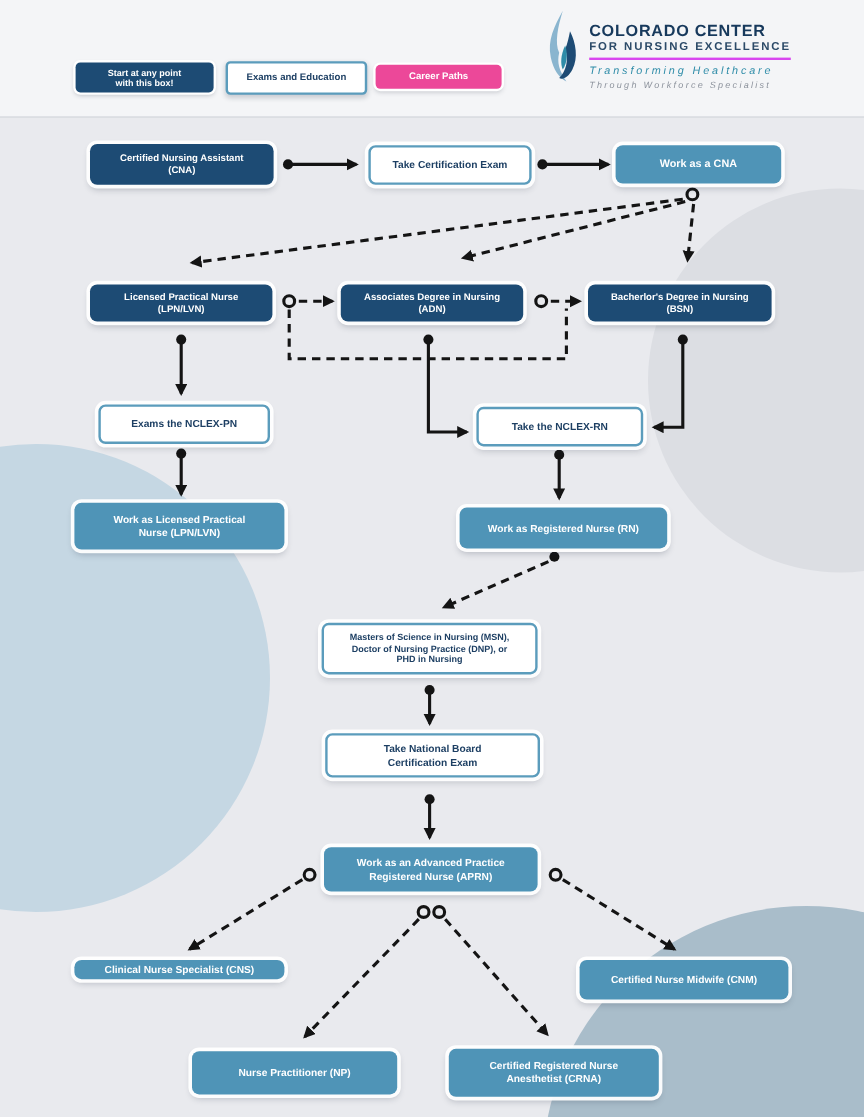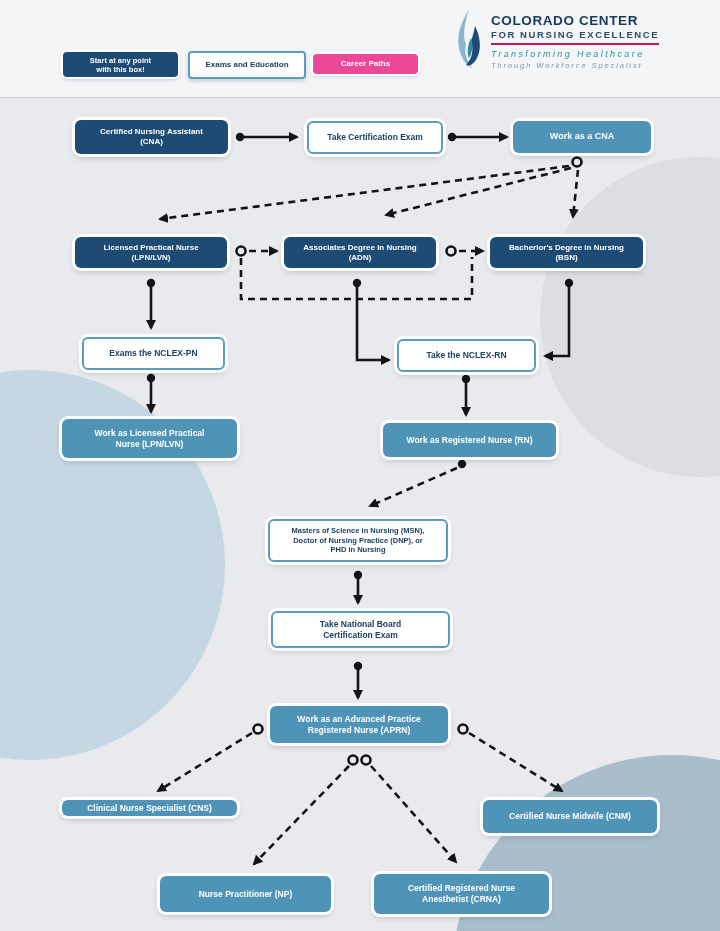--- a/index.html
+++ b/index.html
@@ -22,25 +22,25 @@
   .legend{position:absolute;display:flex;align-items:center;justify-content:center;
     text-align:center;border-radius:4px;font-weight:bold;white-space:pre-line;line-height:1.2;}
   #legend-start{left:63px;top:52px;width:115px;height:25px;background:#1d4b74;color:#fff;
     font-size:7.5px;box-shadow:0 0 0 2px #fff,0 2px 4px rgba(30,40,60,.3);}
   #legend-exam{left:188px;top:51px;width:114px;height:24px;background:#fff;color:#1d3f63;
     font-size:8px;border:2px solid #5b9cbc;box-shadow:0 2px 4px rgba(30,40,60,.2);}
   #legend-career{left:313px;top:54px;width:105px;height:20px;background:#ec4899;color:#fff;
     font-size:8px;box-shadow:0 0 0 2px #fff,0 2px 4px rgba(30,40,60,.25);}
 
   
-  #logo{position:absolute;left:455px;top:8px;display:flex;gap:6px;align-items:center;z-index:4;}
+  #logo{position:absolute;left:455px;top:8px;display:flex;gap:6px;align-items:flex-end;z-index:4;}
   #logo-text{display:flex;flex-direction:column;}
   #logo-name1{font-size:13.5px;font-weight:800;color:#17395c;letter-spacing:.6px;}
   #logo-name2{font-size:9.5px;font-weight:700;color:#2c4a68;letter-spacing:1.6px;
-    padding-bottom:3px;border-bottom:2px solid #be185d;margin-top:1px;}
+    padding-bottom:3px;border-bottom:2px solid #d946ef;margin-top:1px;}
   #logo-tag1{font-size:9px;font-style:italic;color:#2e8ca8;letter-spacing:2.4px;margin-top:4px;}
   #logo-tag2{font-size:7.5px;font-style:italic;color:#8d939d;letter-spacing:1.9px;margin-top:2px;}
 
   
   .node{position:absolute;display:flex;align-items:center;justify-content:center;
     text-align:center;border-radius:6px;font-weight:bold;font-size:8px;line-height:1.25;
     white-space:pre-line;z-index:2;padding:1px 4px;box-sizing:border-box;}
   .node.start{background:#1d4b74;color:#fff;
     box-shadow:0 0 0 3px rgba(255,255,255,.95),0 3px 6px rgba(30,40,60,.3);}
   .node.exam{background:#ffffff;color:#1d3f63;border:2px solid #5b9cbc;

